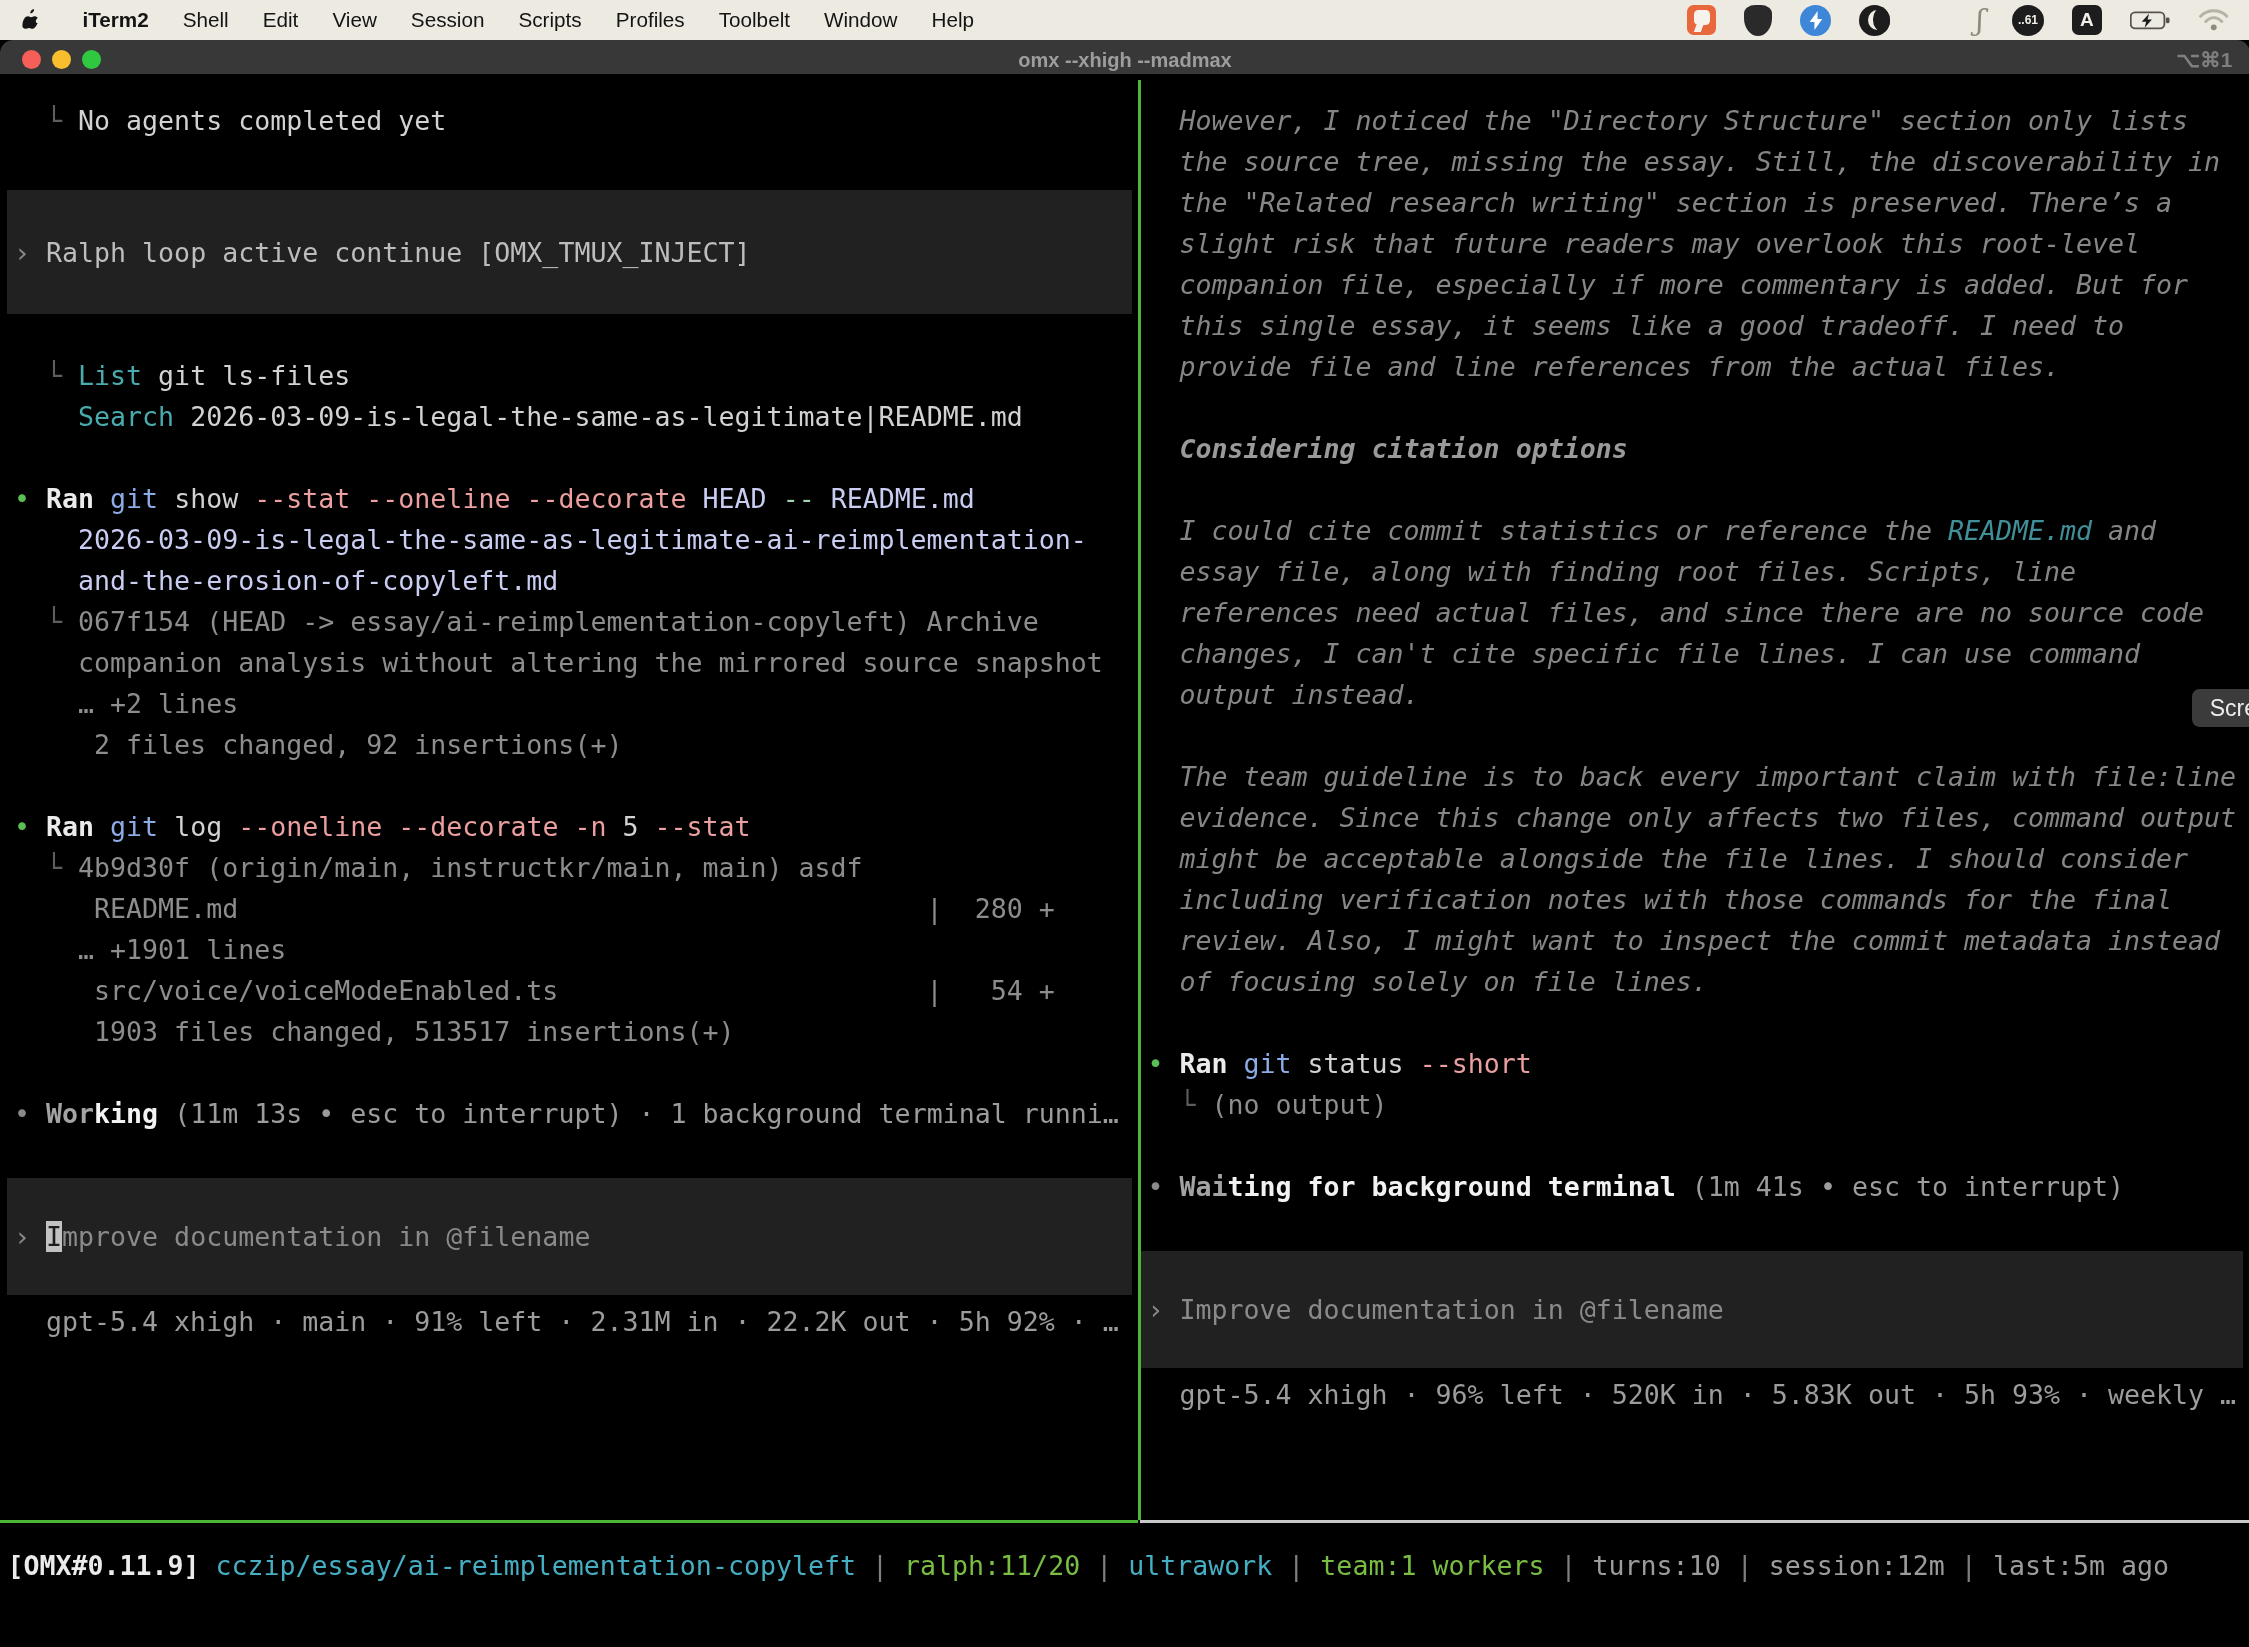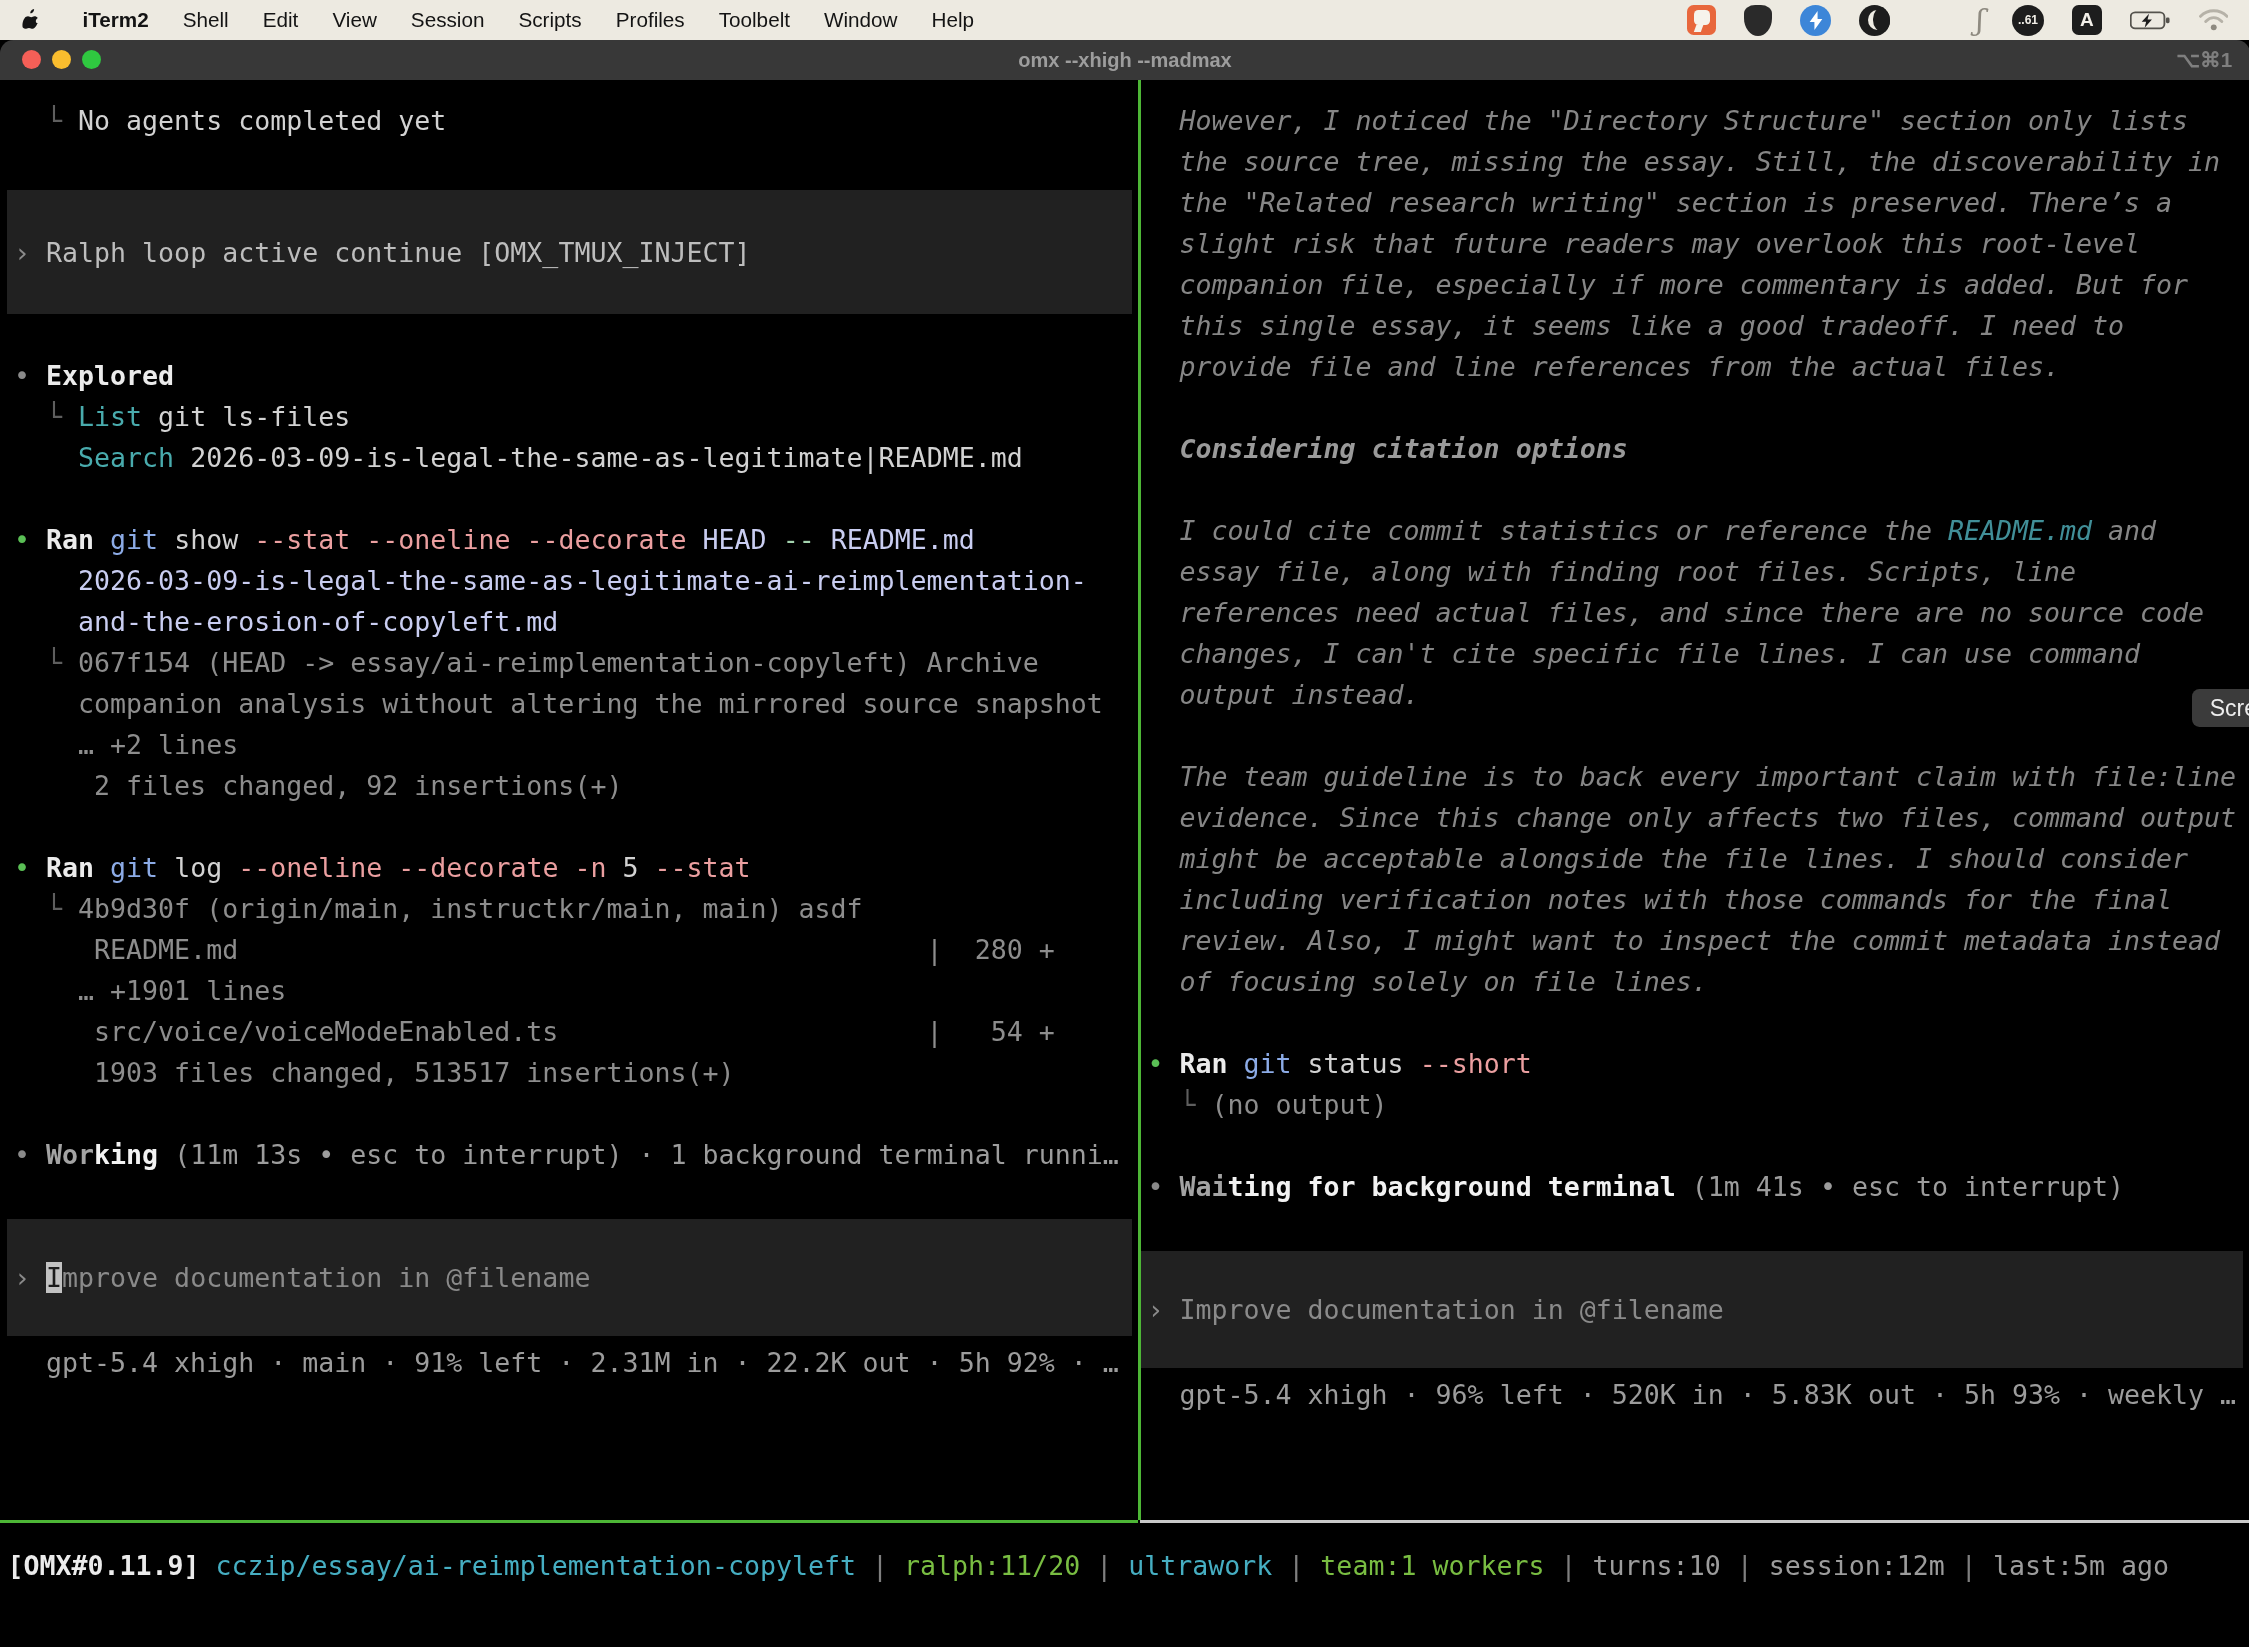--- a/index.html
+++ b/index.html
@@ -28,21 +28,21 @@
   .ic-dots{display:grid;grid-template-columns:repeat(3,7.4px);grid-auto-rows:7.4px;gap:3.7px;}
   .ic-dots i{border-radius:50%;background:#9a968c;}
   .ic-dots i.d{background:#1c1c1c;}
   .ic-squig{font-family:"DejaVu Serif",serif;font-size:29.5px;color:#8e8a80;font-style:italic;}
   .ic-61{width:32px;height:31px;border-radius:50%;background:#1d1d1d;color:#f2efe8;
     font-size:12px;font-weight:bold;display:flex;align-items:center;justify-content:center;}
   .ic-a{width:29.5px;height:29.5px;border-radius:6.6px;background:#1d1d1d;color:#f2efe8;
     font-size:19px;font-weight:bold;display:flex;align-items:center;justify-content:center;}
 
   
-  .titlebar{position:absolute;top:40px;left:0;right:0;height:40px;background:#383838;
+  .titlebar{position:absolute;top:40px;left:0;right:0;height:34px;background:#383838;
     border-radius:13.3px 13.3px 0 0;}
   .traffic{position:absolute;left:22px;top:10.3px;display:flex;gap:11px;}
   .tl{width:19px;height:19px;border-radius:50%;}
   .tl.red{background:#f55f57;}
   .tl.yellow{background:#fabd2e;}
   .tl.green{background:#2fc840;}
   .win-title{position:absolute;left:0;right:0;top:0;height:40px;line-height:40px;text-align:center;
     font-family:"Liberation Sans",sans-serif;font-weight:bold;font-size:20px;color:#9d9d9d;}
   .win-shortcut{position:absolute;right:17.7px;top:0;height:40px;line-height:40px;
     font-family:"Liberation Sans",sans-serif;font-weight:bold;font-size:20.7px;color:#7f7f7f;}
@@ -182,21 +182,20 @@
 </div>
 
 <div class="term">
   <div class="pane left" id="pane-left">
       <div class="tline"><span class="c-tree">  └ </span><span class="c-fg">No agents completed yet</span></div>
       <div class="tline"></div>
       <div class="prompt-box">
         <div class="tline"><span class="c-prompt">› </span><span class="c-boxtext">Ralph loop active continue [OMX_TMUX_INJECT]</span></div>
       </div>
       <div class="tline"></div>
-      <div class="tline"><span class="c-bgr">• </span><span class="c-bw">Explored</span></div>
       <div class="tline"><span class="c-tree">  └ </span><span class="c-teal">List</span><span class="c-fg"> git ls-files</span></div>
       <div class="tline"><span class="c-fg">    </span><span class="c-teal">Search</span><span class="c-fg"> 2026-03-09-is-legal-the-same-as-legitimate|README.md</span></div>
       <div class="tline"></div>
       <div class="tline"><span class="c-bg1">• </span><span class="c-bw">Ran</span><span class="c-fg"> </span><span class="c-blue">git</span><span class="c-fg"> show </span><span class="c-flag">--stat</span><span class="c-fg"> </span><span class="c-flag">--oneline</span><span class="c-fg"> </span><span class="c-flag">--decorate</span><span class="c-fg"> </span><span class="c-arg">HEAD</span><span class="c-fg"> </span><span class="c-sep">--</span><span class="c-fg"> </span><span class="c-arg">README.md</span></div>
       <div class="tline"><span class="c-arg">    2026-03-09-is-legal-the-same-as-legitimate-ai-reimplementation-</span></div>
       <div class="tline"><span class="c-arg">    and-the-erosion-of-copyleft.md</span></div>
       <div class="tline"><span class="c-tree">  └ </span><span class="c-out">067f154 (HEAD -&gt; essay/ai-reimplementation-copyleft) Archive</span></div>
       <div class="tline"><span class="c-out">    companion analysis without altering the mirrored source snapshot</span></div>
       <div class="tline"><span class="c-out">    … +2 lines</span></div>
       <div class="tline"><span class="c-out">     2 files changed, 92 insertions(+)</span></div>

